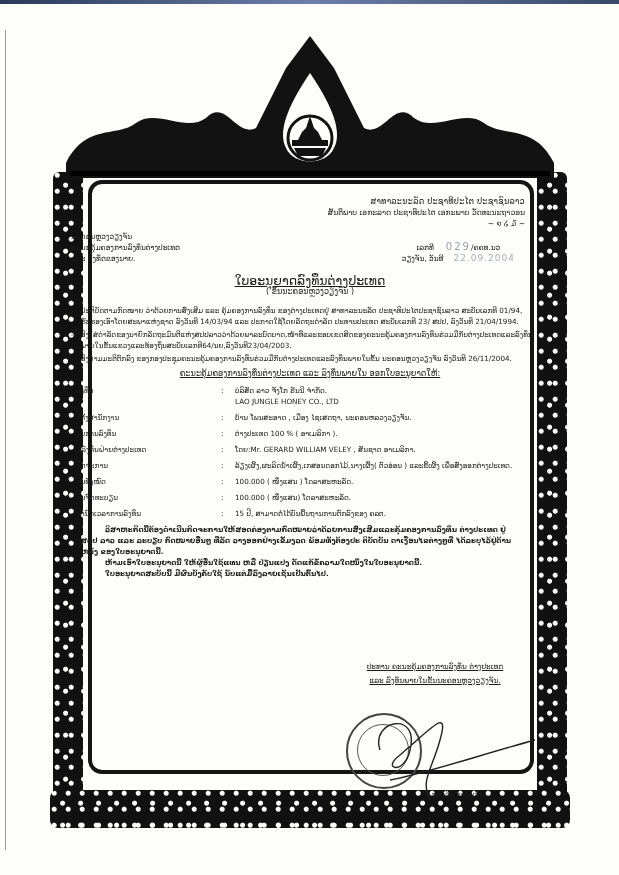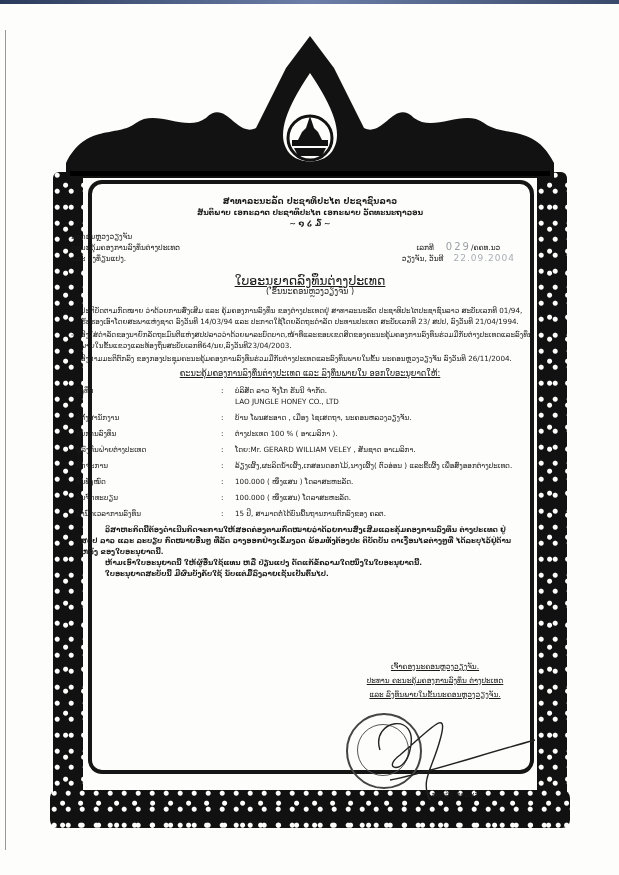--- a/index.html
+++ b/index.html
@@ -14,21 +14,21 @@
       #111; background-size:14px 16px, 18px 22px, auto; border-radius:6px; }
   .bv-left { left:3px; top:22px; width:30px; height:640px; }
   .bv-right { right:3px; top:22px; width:30px; height:640px; }
   .bv-bottom { left:0; bottom:0; width:520px; height:38px; border-radius:8px; }
   .inner-line { position:absolute; left:38px; top:30px; width:438px; height:586px; border:4px solid #151515; border-radius:14px; }
   
   .crest { position:absolute; left:56px; top:28px; width:508px; height:160px; }
   .crest svg { width:100%; height:100%; }
   
   .content { position:absolute; left:95px; top:196px; width:430px; font-size:7.2px; line-height:11px; }
-  .center { text-align:center;font-weight:bold; }
+  .center { text-align:right; }
   .hdr1 { font-size:8.2px; letter-spacing:0.2px; }
   .hdr2 { font-size:7.6px; }
   .refrow { position:relative; height:34px; margin-top:2px; }
   .refleft { position:absolute; left:-24px; top:0; font-size:7.4px; line-height:11px; }
   .refright { position:absolute; right:10px; top:10px; font-size:7.4px; line-height:11px; text-align:center; }
   .refno { color:#9aa0a6; font-size:10px; letter-spacing:2px; margin-left:12px; }
   .refdate { color:#a8aeb4; font-size:9px; letter-spacing:1px; margin-left:10px; }
   .title { text-align:center; font-size:12.5px; text-decoration:underline; margin-top:10px; }
   .subtitle { text-align:center; font-size:8px; margin-bottom:8px; }
   .bullet { position:relative; padding-left:10px; margin-left:-24px; margin-bottom:2px; width:452px; }
@@ -73,21 +73,21 @@
 
 <div class="content">
   <div class="center hdr1">ສາທາລະນະລັດ ປະຊາທິປະໄຕ ປະຊາຊົນລາວ</div>
   <div class="center hdr2">ສັນຕິພາບ ເອກະລາດ ປະຊາທິປະໄຕ ເອກະພາບ ວັດທະນະຖາວອນ</div>
   <div class="center hdr2">~ ໑ ໒ ໓ ~</div>
 
   <div class="refrow">
     <div class="refleft">
       <div>ນະຄອນຫຼວງວຽງຈັນ</div>
       <div>ຄະນະຄຸ້ມຄອງການລົງທຶນຕ່າງປະເທດ</div>
-      <div>ແລະ ລົງທຶຽນແປງ.</div>
+      <div>ແລະ ລົງທຶດຂອງນາຍ.</div>
     </div>
     <div class="refright">
       <div><span>ເລກທີ</span><span class="refno">029</span><span>/ຄຄທ.ນວ</span></div>
       <div><span>ວຽງຈັນ, ວັນທີ</span><span class="refdate">22.09.2004</span></div>
     </div>
   </div>
 
   <div class="title">ໃບອະນຸຍາດລົງທຶນຕ່າງປະເທດ</div>
   <div class="subtitle">( ຂັ້ນນະຄອນຫຼວງວຽງຈັນ )</div>
 
@@ -137,21 +137,20 @@
       <span class="c">:</span>
       <span class="v">15 ປີ, ສາມາດຕໍ່ໄດ້ບົນພື້ນຖານການຕົກລົງຂອງ ຄລຕ.</span>
     </div>
 
   <div class="para">ວິສາຫະກິດນີ້ຕ້ອງດຳເນີນກິດຈະການໃຫ້ສອດຄ່ອງຕາມກົດໝາຍວ່າດ້ວຍການສົ່ງເສີມແລະຄຸ້ມຄອງການລົງທຶນ ຕ່າງປະເທດ ຢູ່ ສປປ ລາວ ແລະ ລະບຽບ ກົດໝາຍອື່ນໆ ທີ່ລັດ ວາງອອກຢ່າງເຂັ້ມງວດ ພ້ອມທັງຕ້ອງປະ ຕິບັດບັນ ດາເງື່ອນໄຂຕ່າງໆທີ່ ໄດ້ລະບຸໄວ້ຢູ່ດ້ານຫລັງ ຂອງໃບອະນຸຍາດນີ້.</div>
   <div class="para">ຫ້າມເອົາໃບອະນຸຍາດນີ້ ໃຫ້ຜູ້ອື່ນໃຊ້ແທນ ຫລື ປ່ຽນແປງ ດັດແກ້ຂໍ້ຄວາມໃດໜຶ່ງໃນໃບອະນຸຍາດນີ້.</div>
   <div class="para">ໃບອະນຸຍາດສະບັບນີ້ ມີຜົນບັງຄັບໃຊ້ ນັບແຕ່ມື້ລົງລາຍເຊັນເປັນຕົ້ນໄປ.</div>
 </div>
 
 <div class="sig">
-  <div><span>ເຈົ້າຄອງນະຄອນຫຼວງວຽງຈັນ.</span></div>
   <div><span>ປະທານ ຄະນະຄຸ້ມຄອງການລົງທຶນ ຕ່າງປະເທດ</span></div>
   <div><span>ແລະ ລົງທຶນພາຍໃນຂັ້ນນະຄອນຫຼວງວຽງຈັນ.</span></div>
 </div>
 
 <div class="stamp"></div>
 <svg class="signature" viewBox="0 0 180 110">
   <path d="M20 50 C10 20 60 10 50 50 C45 75 20 70 40 55 C70 30 90 5 80 40 C72 70 60 80 70 100 M30 80 C60 75 120 55 175 40" fill="none" stroke="#222" stroke-width="1.4"></path>
 </svg>
 <div class="signame">ທອງລິງ ທຳມະວົງ</div>
 

